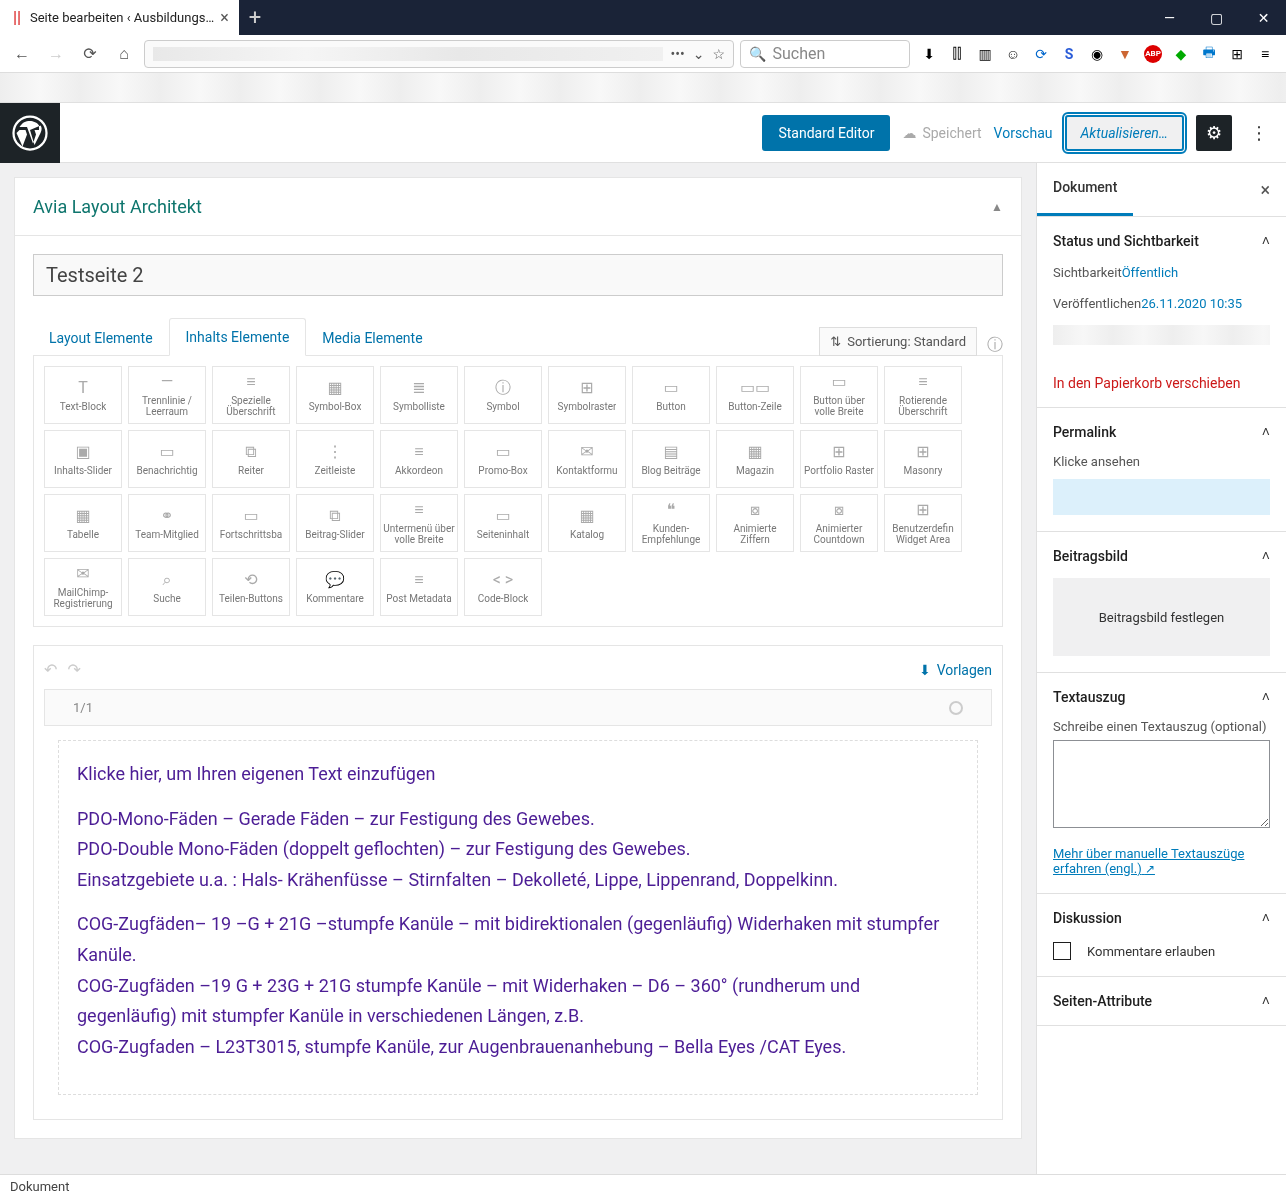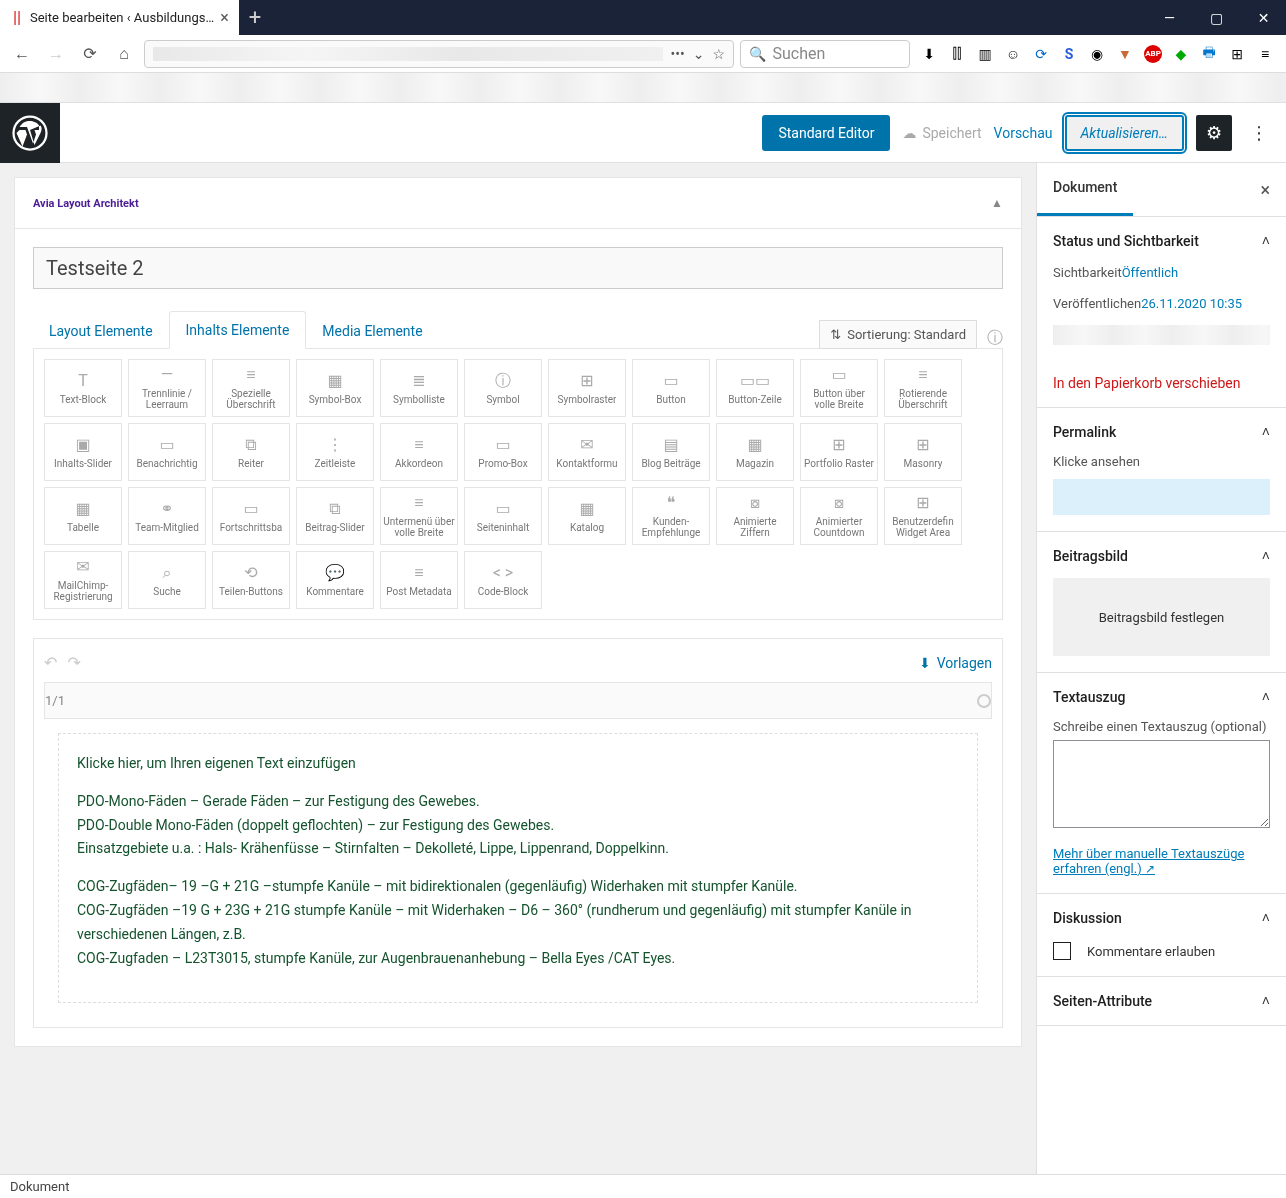--- a/index.html
+++ b/index.html
@@ -40,43 +40,43 @@
 .more-btn { font-size: 18px; color: #333; padding: 0 6px; }
 
 
 .editor-body { display: flex; height: calc(100% - 60px); }
 .canvas-col { flex: 1; overflow: auto; padding: 14px; }
 .sidebar-col { width: 250px; background: #fff; border-left: 1px solid #e0e0e0; overflow: auto; }
 
 
 .avia-panel { background: #fff; border: 1px solid #e5e5e5; }
 .avia-head { padding: 18px 18px; display: flex; align-items: center; justify-content: space-between; border-bottom: 1px solid #e5e5e5; }
-.avia-title { font-size: 11px; color: #4c1d95; font-weight: 700; }
+.avia-title { font-size: 18px; color: #0f766e; font-weight: 400; }
 .avia-collapse { color: #888; font-size: 12px; }
 .avia-body { padding: 18px; }
 .page-title-inp { width: 100%; height: 42px; border: 1px solid #ccc; padding: 0 12px; font-size: 20px; color: #444; background: #f9f9f9; }
 
 .elem-tabs { display: flex; align-items: flex-end; margin-top: 22px; gap: 0; }
 .elem-tab { padding: 10px 16px; font-size: 14px; color: #0073aa; cursor: pointer; }
 .elem-tab.active { border: 1px solid #e5e5e5; border-bottom: 1px solid #fff; background: #fff; border-radius: 3px 3px 0 0; }
 .sort-box { margin-left: auto; border: 1px solid #ddd; padding: 6px 10px; font-size: 13px; color: #555; display: flex; align-items: center; gap: 6px; background: #fafafa; }
 .info-icon { margin-left: 10px; color: #aaa; font-size: 16px; }
 
 .elem-grid { border: 1px solid #e5e5e5; padding: 10px; display: flex; flex-wrap: wrap; gap: 6px; margin-top: -1px; }
 .elem-tile { width: 78px; height: 58px; border: 1px solid #e5e5e5; display: flex; flex-direction: column; align-items: center; justify-content: center; gap: 4px; font-size: 10px; color: #777; text-align: center; cursor: pointer; padding: 2px; line-height: 1.1; }
 .elem-tile .ic { font-size: 16px; color: #aaa; height: 18px; display: flex; align-items: center; justify-content: center; }
 .elem-tile span:last-child { overflow: hidden; }
 
 .builder-area { margin-top: 18px; border: 1px solid #e5e5e5; padding: 10px; }
 .builder-tools { display: flex; align-items: center; padding: 4px 0 10px 0; }
 .ud-btn { color: #ccc; font-size: 16px; margin-right: 10px; }
 .vorlagen { margin-left: auto; color: #0073aa; font-size: 14px; display: flex; align-items: center; gap: 6px; }
-.section-row { border: 1px solid #e5e5e5; background: #fafafa; padding: 10px 0; display: flex; align-items: center; font-size: 13px; color: #888; }
+.section-row { border: 1px solid #e5e5e5; background: #fafafa; padding: 10px 28px; display: flex; align-items: center; font-size: 13px; color: #888; }
 .section-row .circ { margin-left: auto; width: 14px; height: 14px; border: 2px solid #ccc; border-radius: 50%; }
-.text-block { margin: 14px; border: 1px dashed #ddd; padding: 18px; font-size: 14px; color: #14532d; line-height: 1.7; }
+.text-block { margin: 14px; border: 1px dashed #ddd; padding: 18px; font-size: 18px; color: #4c1d95; line-height: 1.7; }
 .text-block p { margin-bottom: 14px; }
 
 
 .sb-tabs { display: flex; border-bottom: 1px solid #e0e0e0; }
 .sb-tab { padding: 16px 16px; font-size: 14px; color: #333; border-bottom: 3px solid #007cba; font-weight: 500; }
 .sb-close { margin-left: auto; padding: 16px; color: #555; font-size: 18px; cursor: pointer; }
 .sb-sec { border-bottom: 1px solid #e0e0e0; padding: 16px; }
 .sb-sec-head { display: flex; justify-content: space-between; align-items: center; font-size: 14px; color: #1e1e1e; font-weight: 500; cursor: pointer; }
 .sb-sec-head .chev { font-size: 14px; color: #333; }
 .sb-row { display: flex; justify-content: flex-start; font-size: 13px; margin-top: 16px; }

